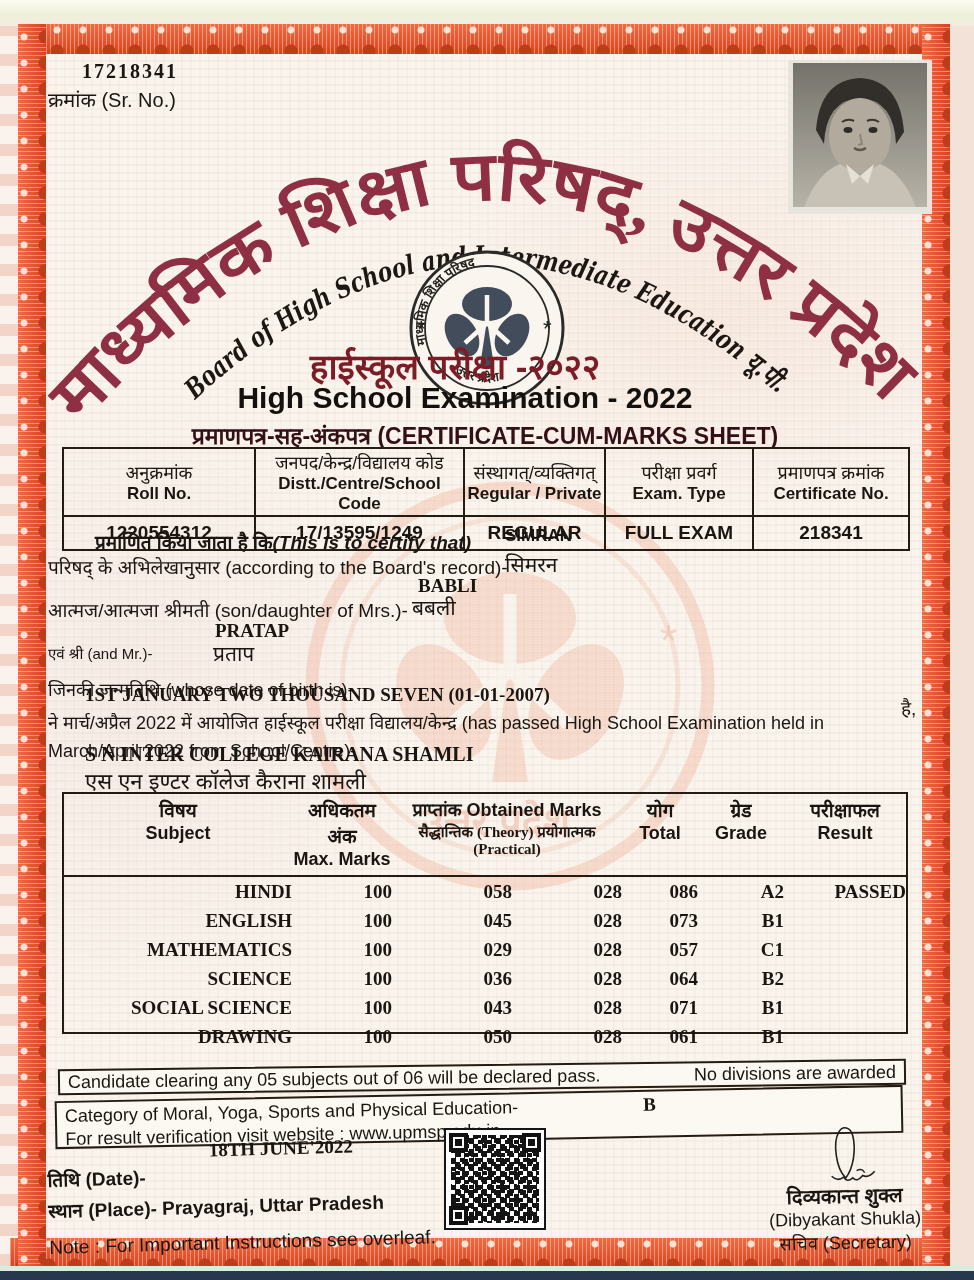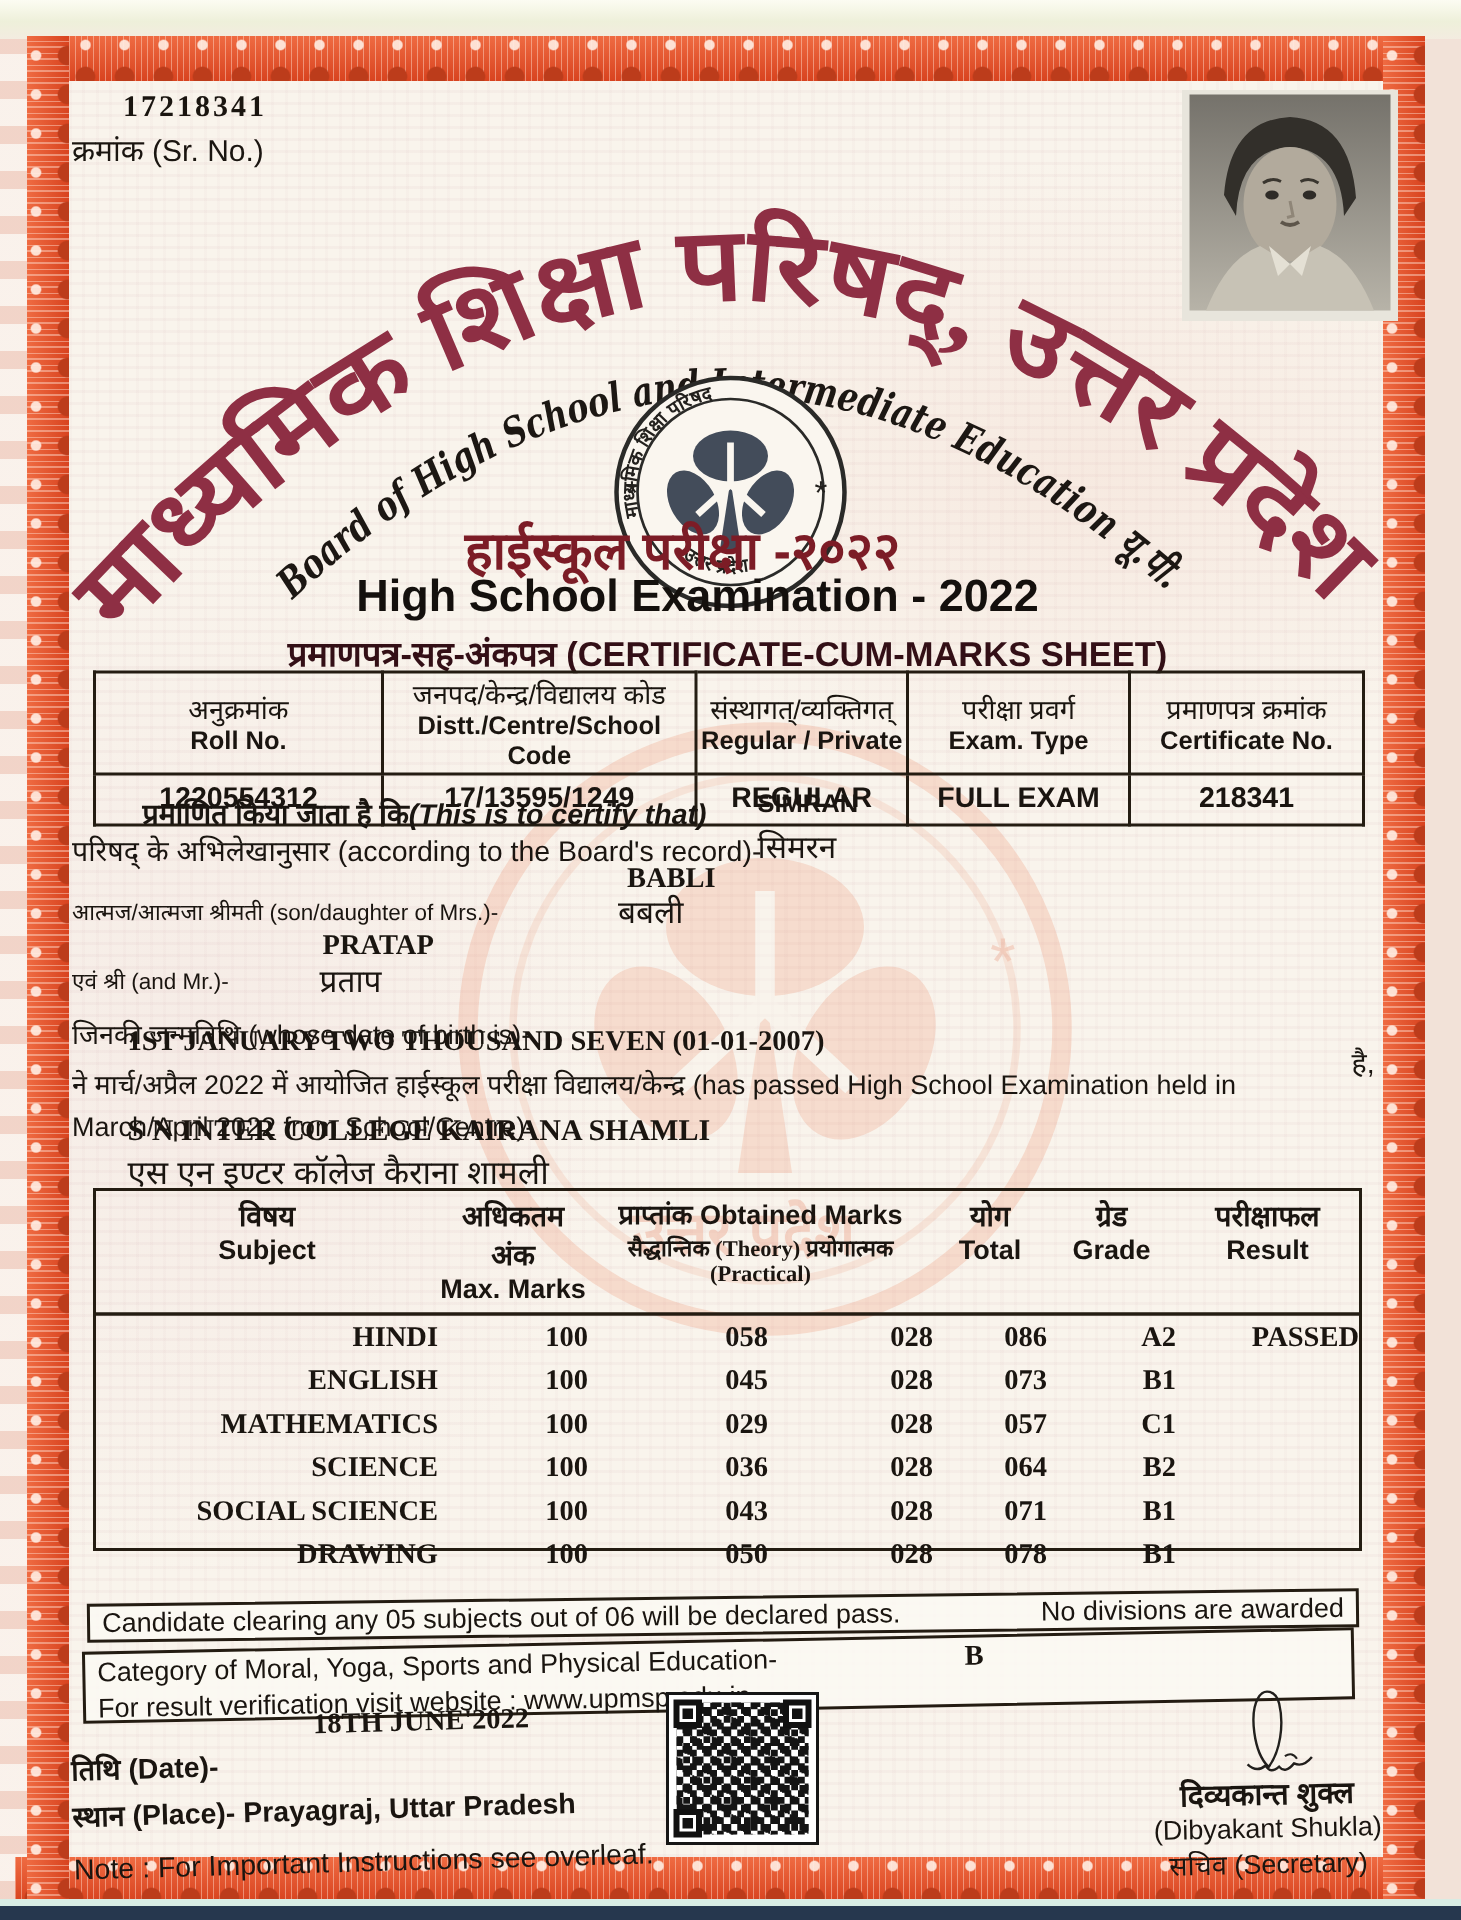--- a/index.html
+++ b/index.html
@@ -71,21 +71,21 @@
   .info td{font-size:19px;font-weight:bold;height:30px;}
 
   
   .ln{white-space:nowrap;}
   .certify1{left:95px;top:529px;font-size:19px;font-weight:bold;}
   .certify1 .en{font-style:italic;}
   .name-en{left:505px;top:526px;font-size:17px;font-weight:600;}
   .record-label{left:48px;top:554px;font-size:19px;}
   .name-hi{left:505px;top:550px;font-size:21px;}
   .mother-en{left:418px;top:575px;font-size:19px;font-weight:bold;}
-  .mother-label{left:48px;top:597px;font-size:15px;}
+  .mother-label{left:48px;top:597px;font-size:19px;}
   .mother-hi{left:412px;top:593px;font-size:21px;}
   .father-en{left:215px;top:620px;font-size:19px;font-weight:bold;}
   .father-label{left:48px;top:643px;font-size:15px;}
   .father-hi{left:213px;top:639px;font-size:21px;}
   .dob-label{left:48px;top:677px;font-size:18px;}
   .dob-value{left:85px;top:684px;font-size:19px;font-weight:bold;}
   .hai{left:901px;top:695px;font-size:19px;}
   .passed-line{left:48px;top:710px;width:872px;font-size:18px;line-height:1.55;white-space:normal;}
   .school-en{left:85px;top:743px;font-size:20px;font-weight:bold;}
   .school-hi{left:85px;top:765px;font-size:22px;}
@@ -368,21 +368,21 @@
           <td>028</td>
           <td>071</td>
           <td>B1</td>
           <td></td>
         </tr>
         <tr>
           <td class="sub">DRAWING</td>
           <td>100</td>
           <td>050</td>
           <td>028</td>
-          <td>078</td>
+          <td>061</td>
           <td>B1</td>
           <td></td>
         </tr>
       </tbody>
     </table>
   </div>
 
   <div class="abs strip strip1">
     <span>Candidate clearing any 05 subjects out of 06 will be declared pass.</span>
     <span>No divisions are awarded</span>

